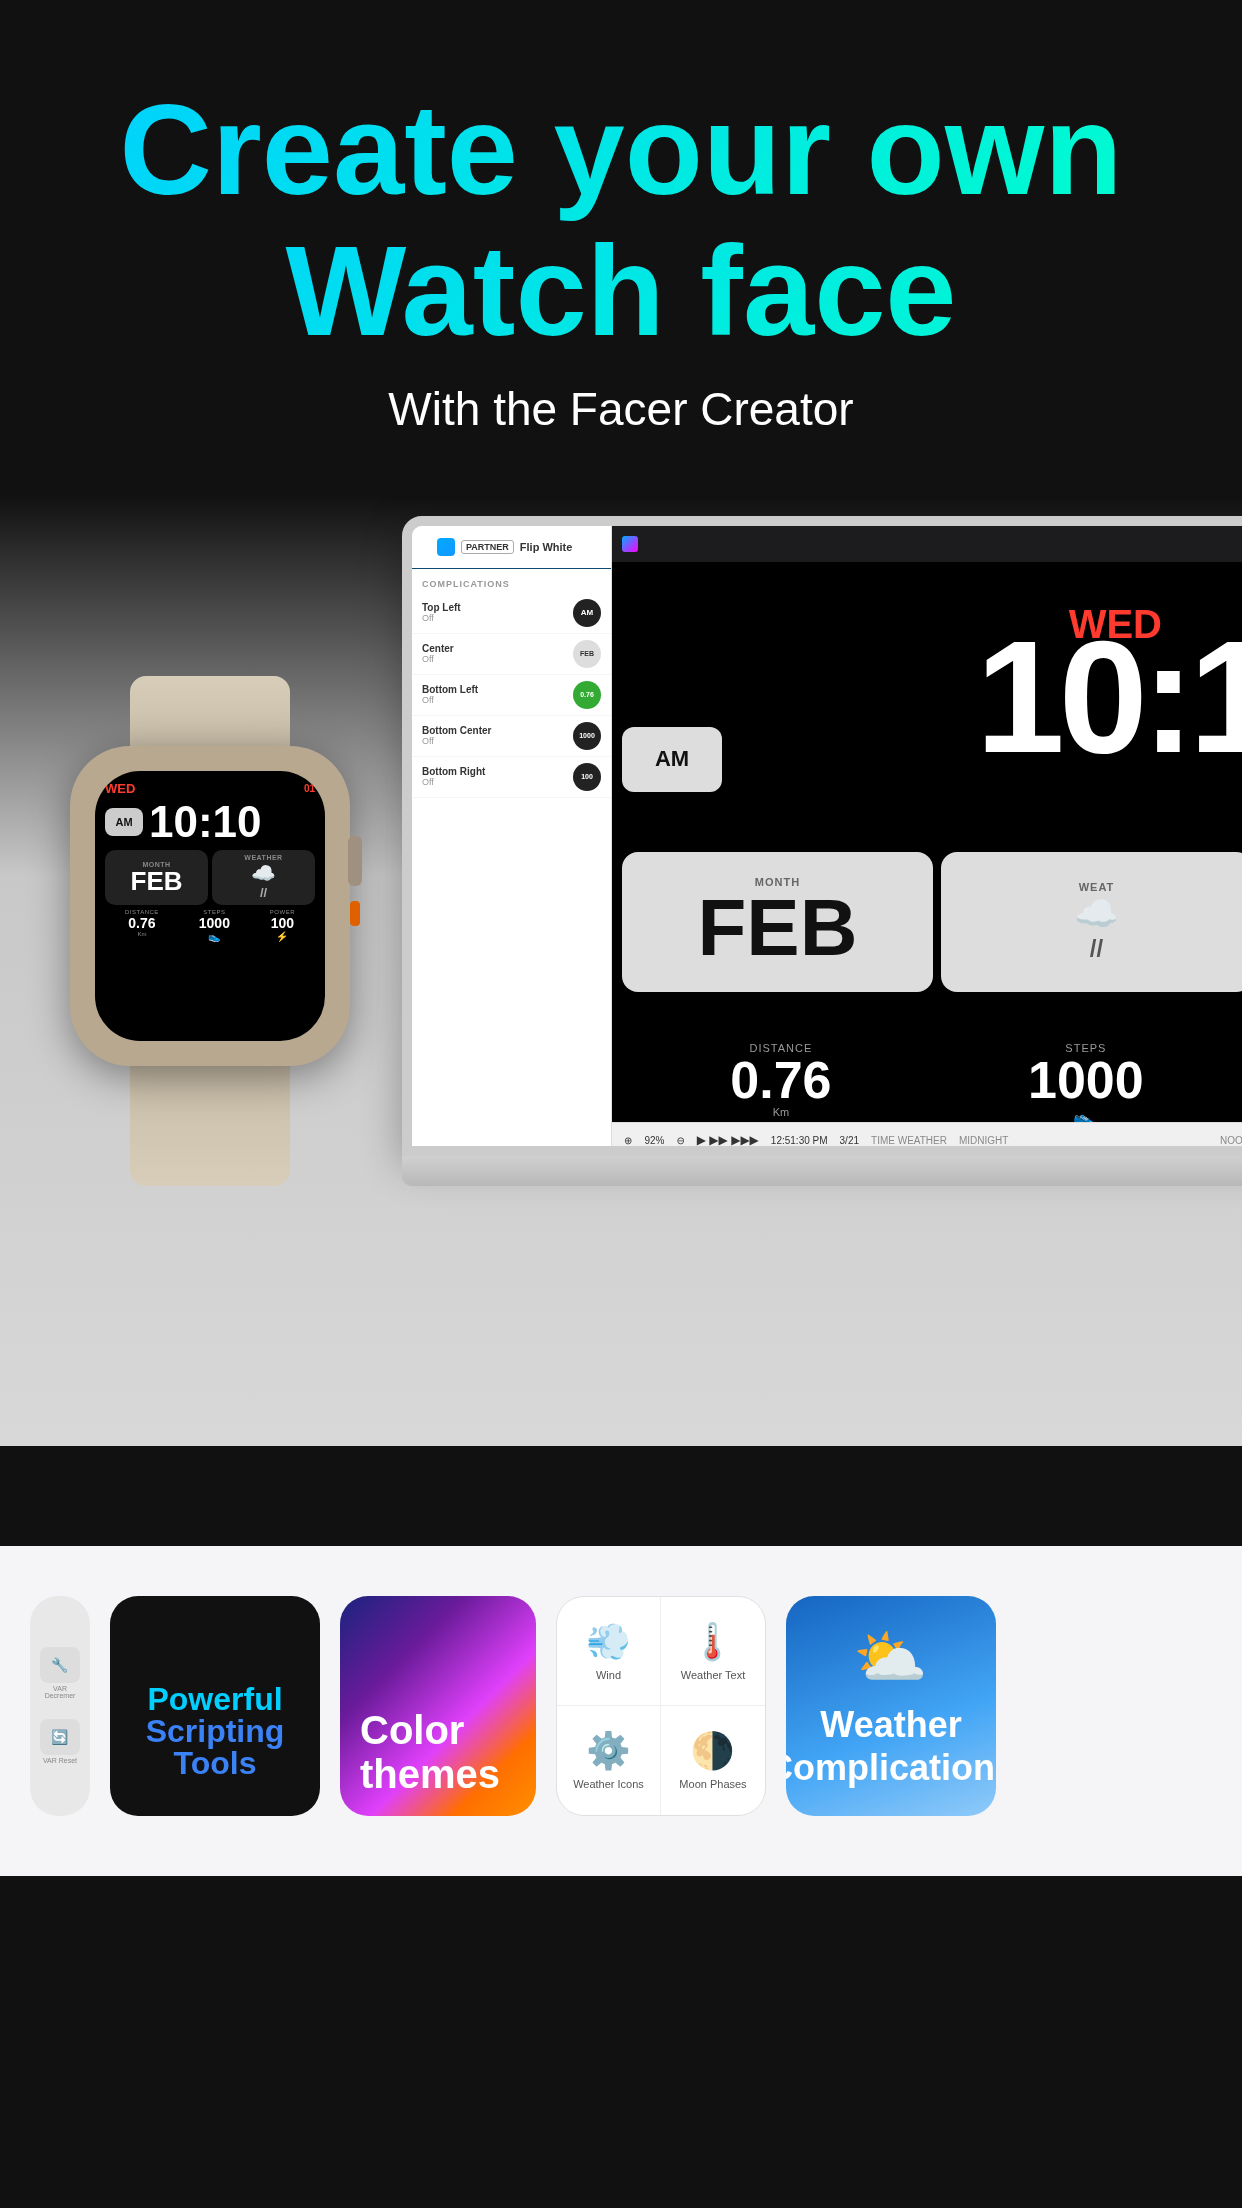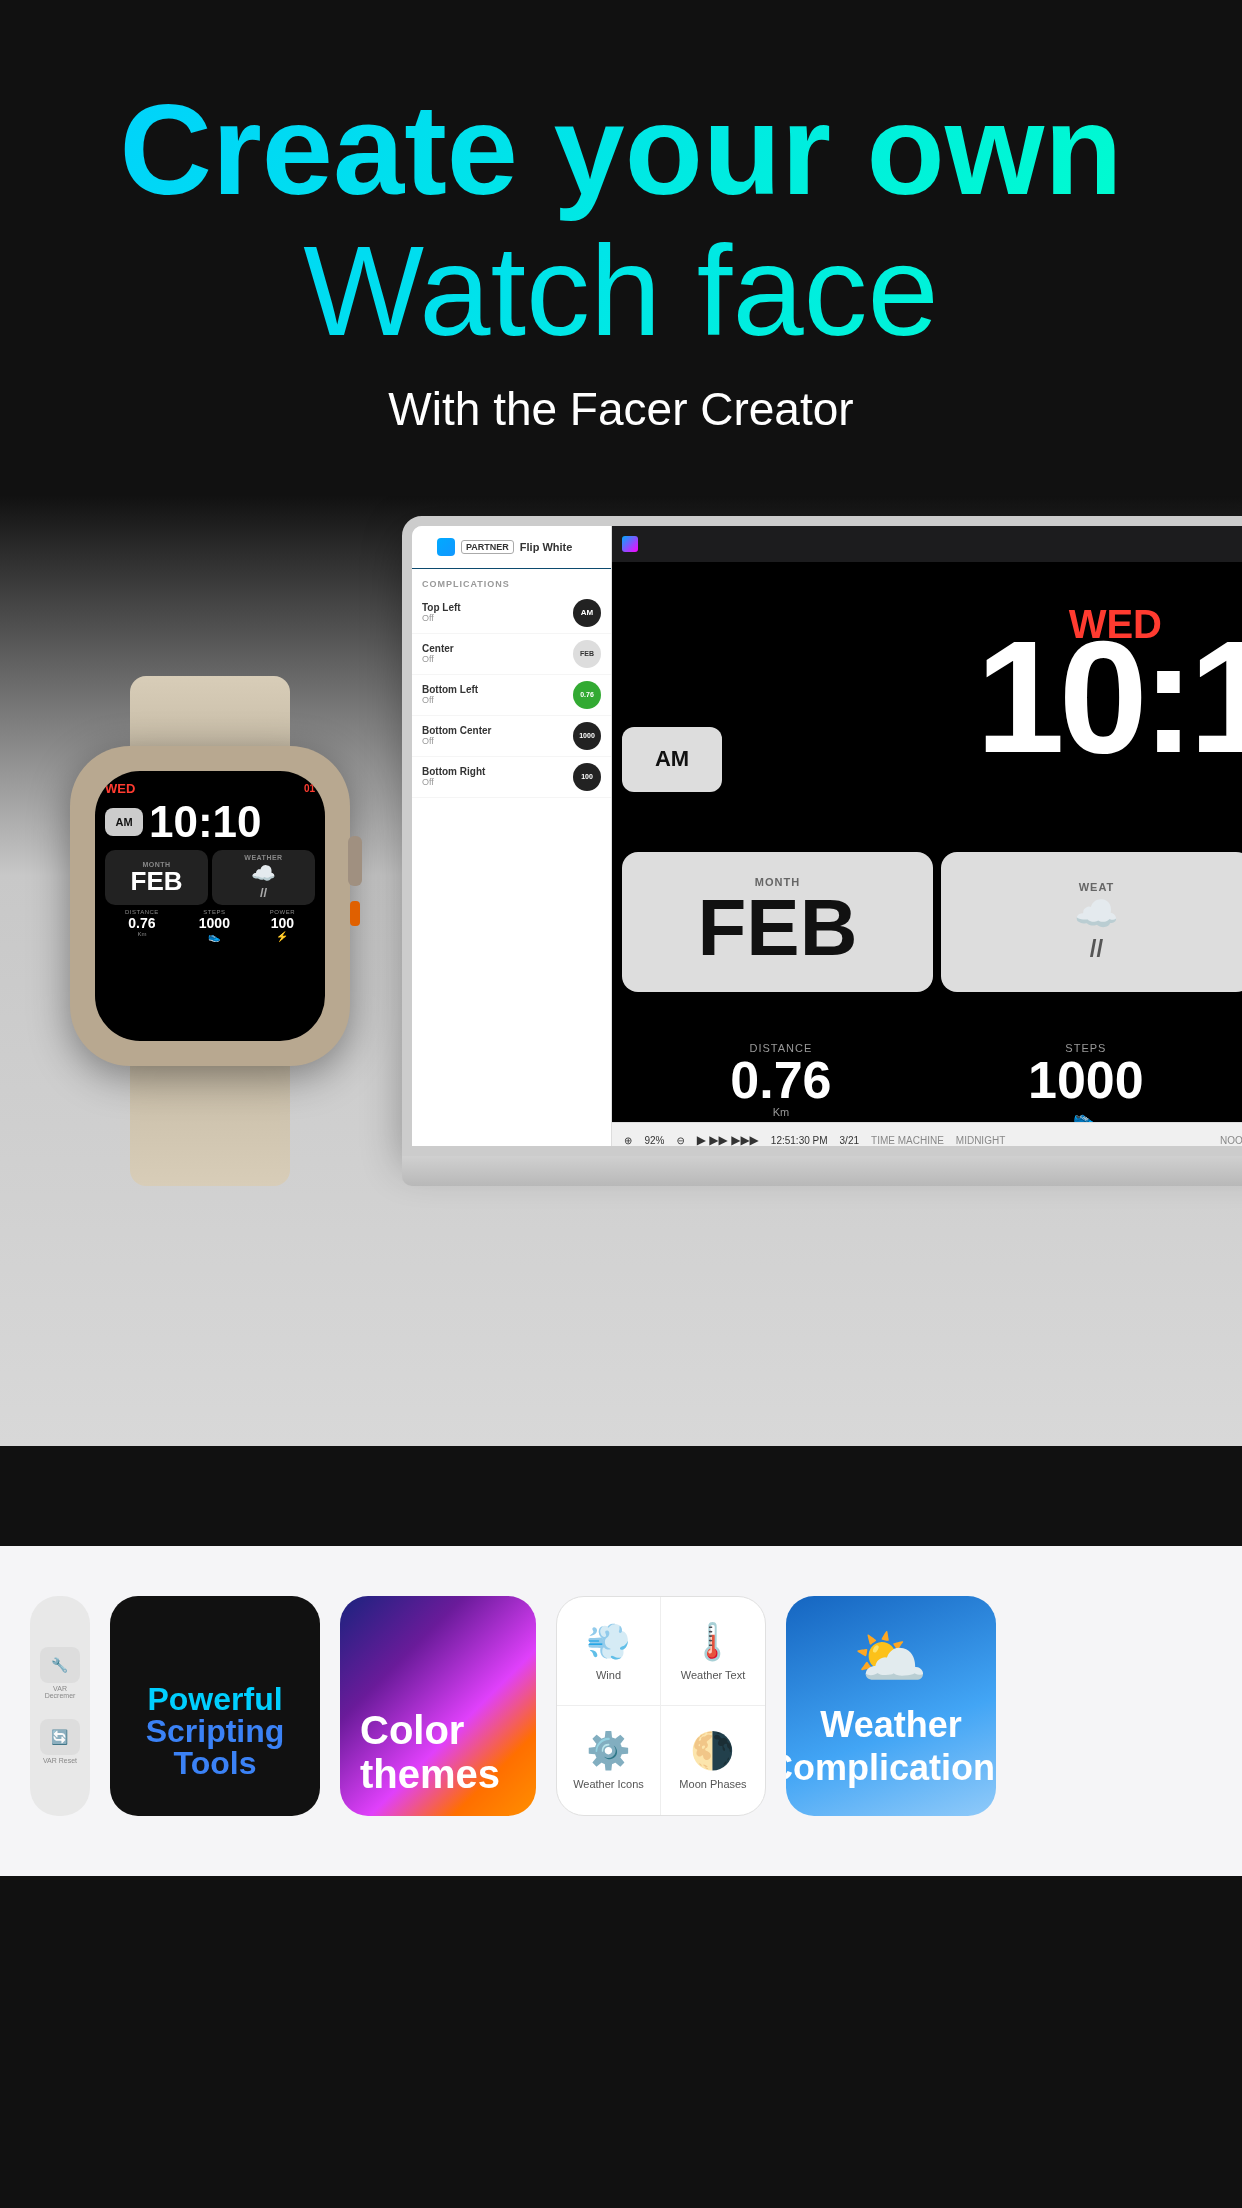--- a/index.html
+++ b/index.html
@@ -21,21 +21,21 @@
       font-size: 128px;
       font-weight: 800;
       background: linear-gradient(135deg, #00cfff, #00ffcc);
       -webkit-background-clip: text;
       -webkit-text-fill-color: transparent;
       background-clip: text;
       line-height: 1.1;
     }
     .hero-title-line2 {
       font-size: 128px;
-      font-weight: 400;
+      font-weight: 700;
       background: linear-gradient(135deg, #00cfff, #00ffcc);
       -webkit-background-clip: text;
       -webkit-text-fill-color: transparent;
       background-clip: text;
       line-height: 1.1;
     }
     .hero-subtitle {
       color: #fff;
       font-size: 46px;
       font-weight: 500;
@@ -474,21 +474,21 @@
             </div>
           </div>
 
           <div style="background:#f0f0f0; height:36px; display:flex; align-items:center; padding:0 12px; gap:12px; font-size:10px; color:#333; border-top:1px solid #ddd;">
             <span style="cursor:pointer;">⊕</span>
             <span>92%</span>
             <span style="cursor:pointer;">⊖</span>
             <span style="font-size:12px; cursor:pointer;">▶ ▶▶ ▶▶▶</span>
             <span>12:51:30 PM</span>
             <span>3/21</span>
-            <span style="color:#888;">TIME MACHINE</span>
+            <span style="color:#888;">TIME WEATHER</span>
             <span style="color:#888;">MIDNIGHT</span>
             <span style="color:#888;margin-left:auto;">NOON</span>
           </div>
         </div>
       </div>
     </div>
     <div class="laptop-base"></div>
   </div>
 
   <div class="watch-container">

